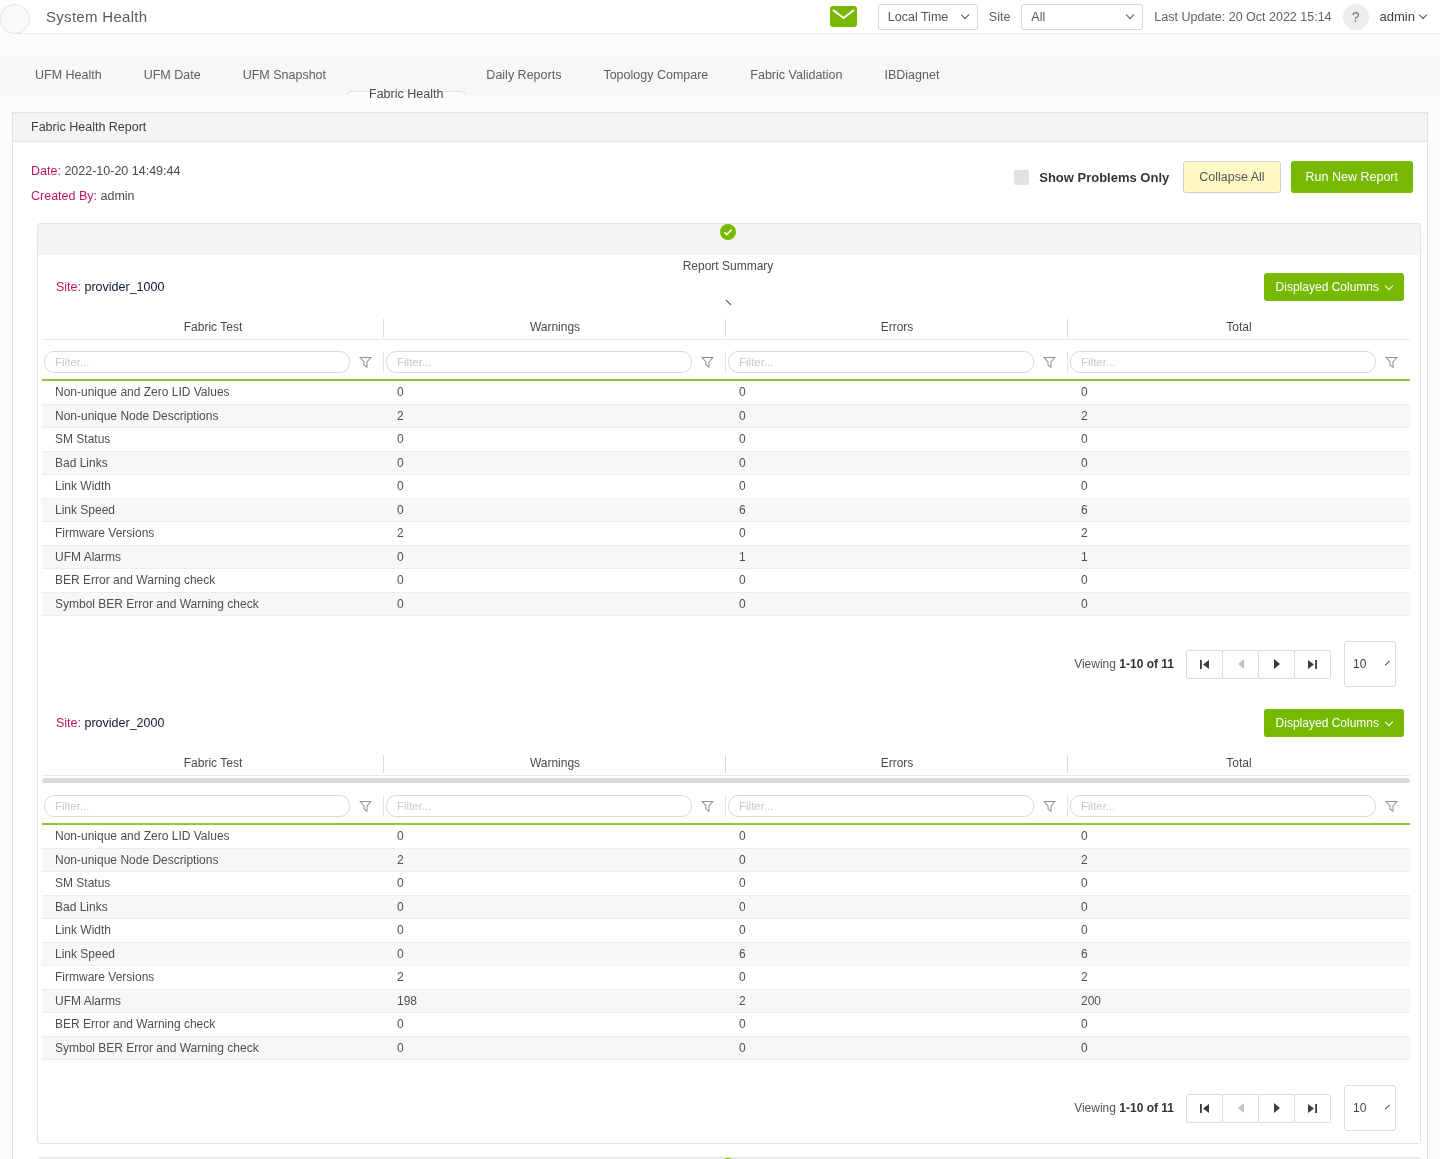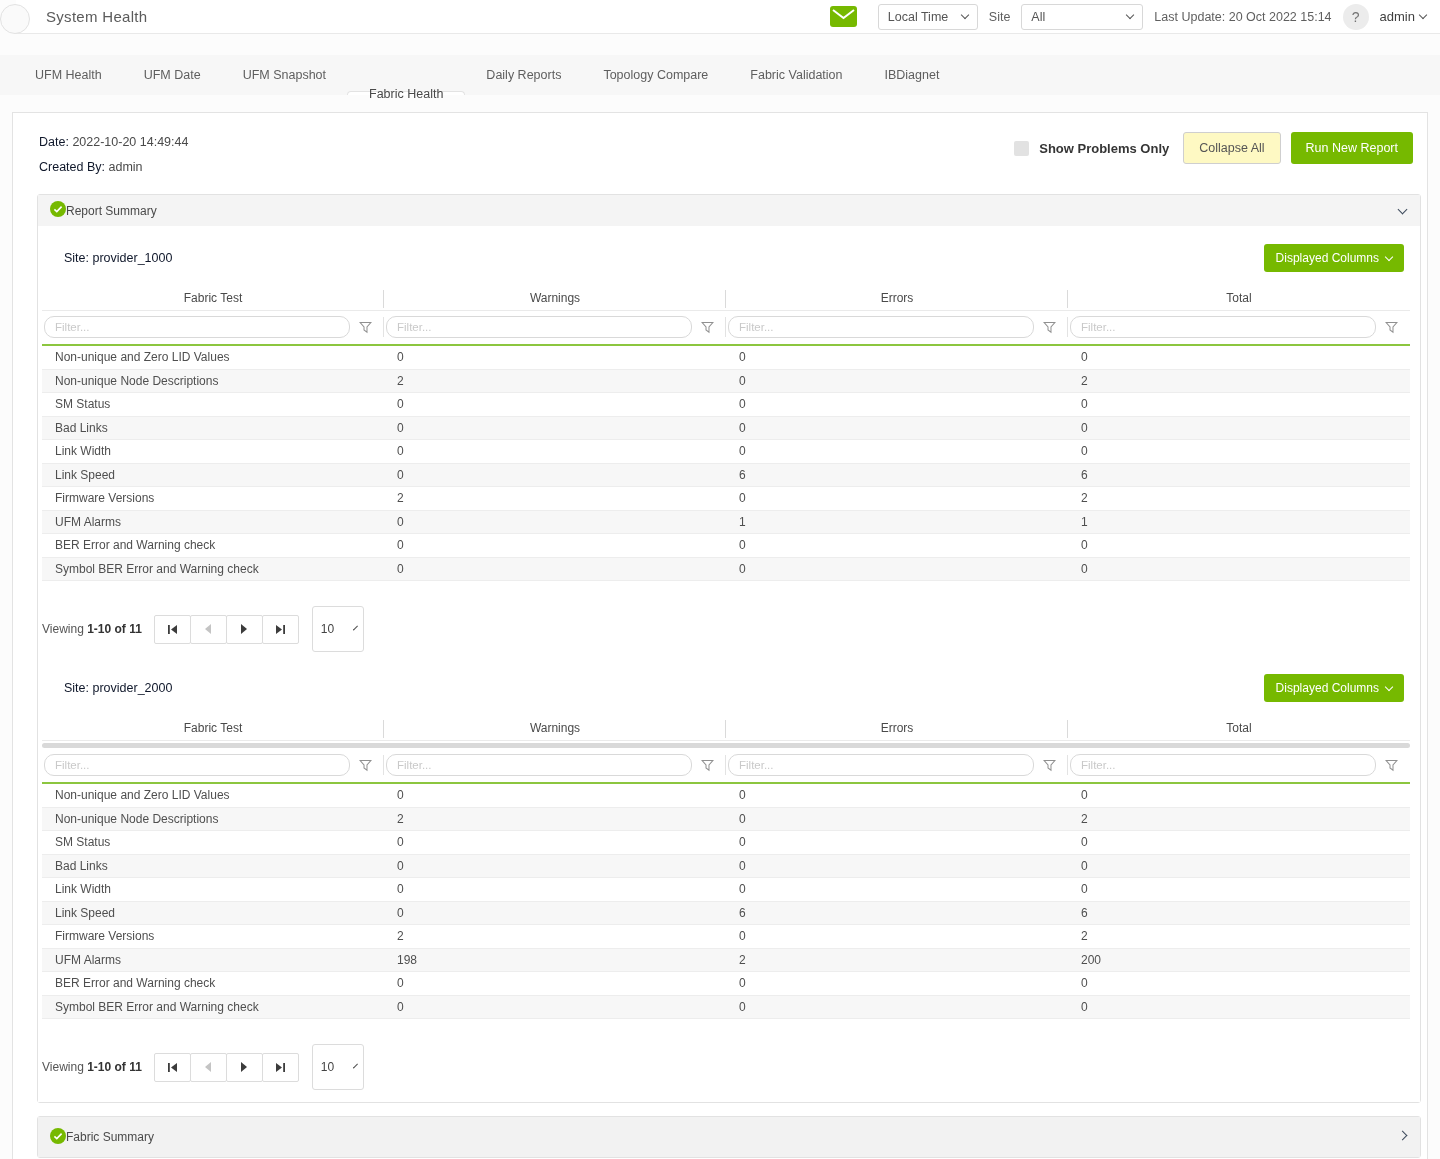--- a/index.html
+++ b/index.html
@@ -38,68 +38,68 @@
     border-radius:4px 4px 0 0; color:#494949;margin-top:36px; }
 
   
   .panel { margin:17px 12px 0 12px; background:#fff; border:1px solid #e3e3e3; }
   .panel-header { height:29px; background:#f4f4f4; border-bottom:1px solid #e6e6e6;
     display:flex; align-items:center; padding:0 18px; font-size:12.5px; color:#3e3e3e; }
   .panel-body { padding-bottom:20px; }
 
   .meta-row { display:flex; align-items:flex-start; padding:17px 14px 8px 18px; }
   .meta-left { font-size:12.5px; color:#4a4a4a; line-height:25px; }
-  .green-label { color:#0f172a;margin-left:8px; }
+  .green-label { color:#be185d; }
   .meta-right { margin-left:auto; display:flex; align-items:center; gap:10px; padding-top:2px; }
   .checkbox { width:15px; height:15px; background:#e2e2e2; border-radius:2px; cursor:pointer; }
   .bold-label { font-weight:bold; font-size:13px; color:#353535; margin-right:4px; }
   .btn { border-radius:3px; font-size:12.5px; cursor:pointer; font-family:inherit; }
   .btn-white { background:#fef9c3; border:1px solid #cfcfcf; color:#555; padding:8px 15px; }
   .btn-green { background:#76b900; border:none; color:#fff; padding:9px 15px; }
   .btn-green-sm { background:#76b900; border:none; color:#fff; padding:7px 12px; font-size:12px;
     display:flex; align-items:center; gap:7px; border-radius:3px; cursor:pointer; font-family:inherit; }
 
   
   .accordion { margin:6px 6px 0 24px; border:1px solid #e2e2e2; border-radius:3px; background:#fff; }
-  .acc-header { height:31px; background:#f4f4f4; display:flex; align-items:center; gap:0;
-    padding:0 14px 0 12px; font-size:12px; color:#4a4a4a; cursor:pointer; }
+  .acc-header { height:31px; background:#f4f4f4; display:flex; align-items:center; gap:16px;
+    padding:0 14px 0 12px; font-size:12px; color:#4a4a4a; cursor:pointer;flex-direction:column; }
   .acc-header .spacer { margin-left:auto; }
   .acc-body { background:#fff; padding:8px 10px 0 4px; }
   .accordion.collapsed { margin-top:13px; background:#f9a8d4; }
   .accordion.collapsed .acc-header { height:40px; background:#f2f2f2; }
 
   
   .site-row { display:flex; align-items:center; padding:10px 6px 4px 14px; }
   .site-label-wrap { font-size:12.5px; }
   .site-name { color:#0f172a;text-align:right; }
   .site-row .btn-green-sm { margin-left:auto; }
 
   .table { margin-top:9px; }
   .thead, .filter-row, .trow { display:grid; grid-template-columns:1fr 1fr 1fr 1fr; }
   .thead { height:26px; align-items:center; border-bottom:1px solid #eaeaea; }
   .th { text-align:center; font-size:12px; color:#4a4a4a; position:relative; cursor:pointer; }
   .th:not(:last-child)::after { content:''; position:absolute; right:0; top:-1px; height:18px;
     width:1px; background:#dadada; }
   .hscroll { height:5px; background:#d9d9d9; border-radius:3px; margin:2px 0 1px 0; cursor:pointer; }
   .filter-row { padding:5px 0 6px 0; border-bottom:2px solid #8cc63f; }
-  .fcell { display:flex; align-items:center; gap:9px; padding:0 12px 0 2px; position:relative; }
+  .fcell { display:flex; align-items:center; gap:9px; padding:0 12px 0 2px; position:relative;margin-top:6px; }
   .fcell:not(:last-child)::after { content:''; position:absolute; right:0; top:1px; height:20px;
     width:1px; background:#e3e3e3; }
   .finput { flex:1; height:22px; border:1px solid #d9d9d9; border-radius:10px; padding:0 10px;
     font-size:11.5px; color:#555; outline:none; font-family:inherit; background:#fff; min-width:0; }
   .finput::placeholder { color:#c9c9c9; }
   .funnel { display:flex; align-items:center; cursor:pointer; }
 
   .trow { height:23.5px; align-items:center; border-bottom:1px solid #ededed;
     font-size:12px; color:#4f4f4f; cursor:default; }
   .trow:nth-child(even) { background:#f7f7f7; }
   .td { padding-left:13px; overflow:hidden; white-space:nowrap; }
 
   
-  .pagination-row { display:flex; align-items:center; justify-content:flex-start; gap:13px;
+  .pagination-row { display:flex; align-items:center; justify-content:flex-end; gap:13px;
     padding:25px 14px 12px 0; font-size:12px; color:#555; }
   .v-range { color:#333; }
   .page-btns { display:flex; }
   .pbtn { width:37px; height:29px; background:#fff; border:1px solid #dcdcdc; border-radius:2px;
     display:flex; align-items:center; justify-content:center; margin-left:-1px; cursor:pointer; }
   .pbtn svg { fill:#3c3c3c; }
   .pbtn.disabled svg { fill:#c4c4c4; }
   .pagesize { width:52px; height:46px; background:#fff; border:1px solid #dcdcdc; border-radius:3px;
     display:flex; align-items:center; justify-content:space-between; padding:0 8px;
     font-size:12px; color:#444; cursor:pointer;gap:21px; }
@@ -156,20 +156,21 @@
     </div>
     <div class="tab">
       <span class="tab-label">Fabric Validation</span>
     </div>
     <div class="tab">
       <span class="tab-label">IBDiagnet</span>
     </div>
   </div>
 
 <div class="panel">
+  <div class="panel-header">Fabric Health Report</div>
   <div class="panel-body">
 
     <div class="meta-row">
       <div class="meta-left">
         <div>
           <span class="green-label">Date:</span>
           <span>2022-10-20 14:49:44</span>
         </div>
         <div>
           <span class="green-label">Created By:</span>

